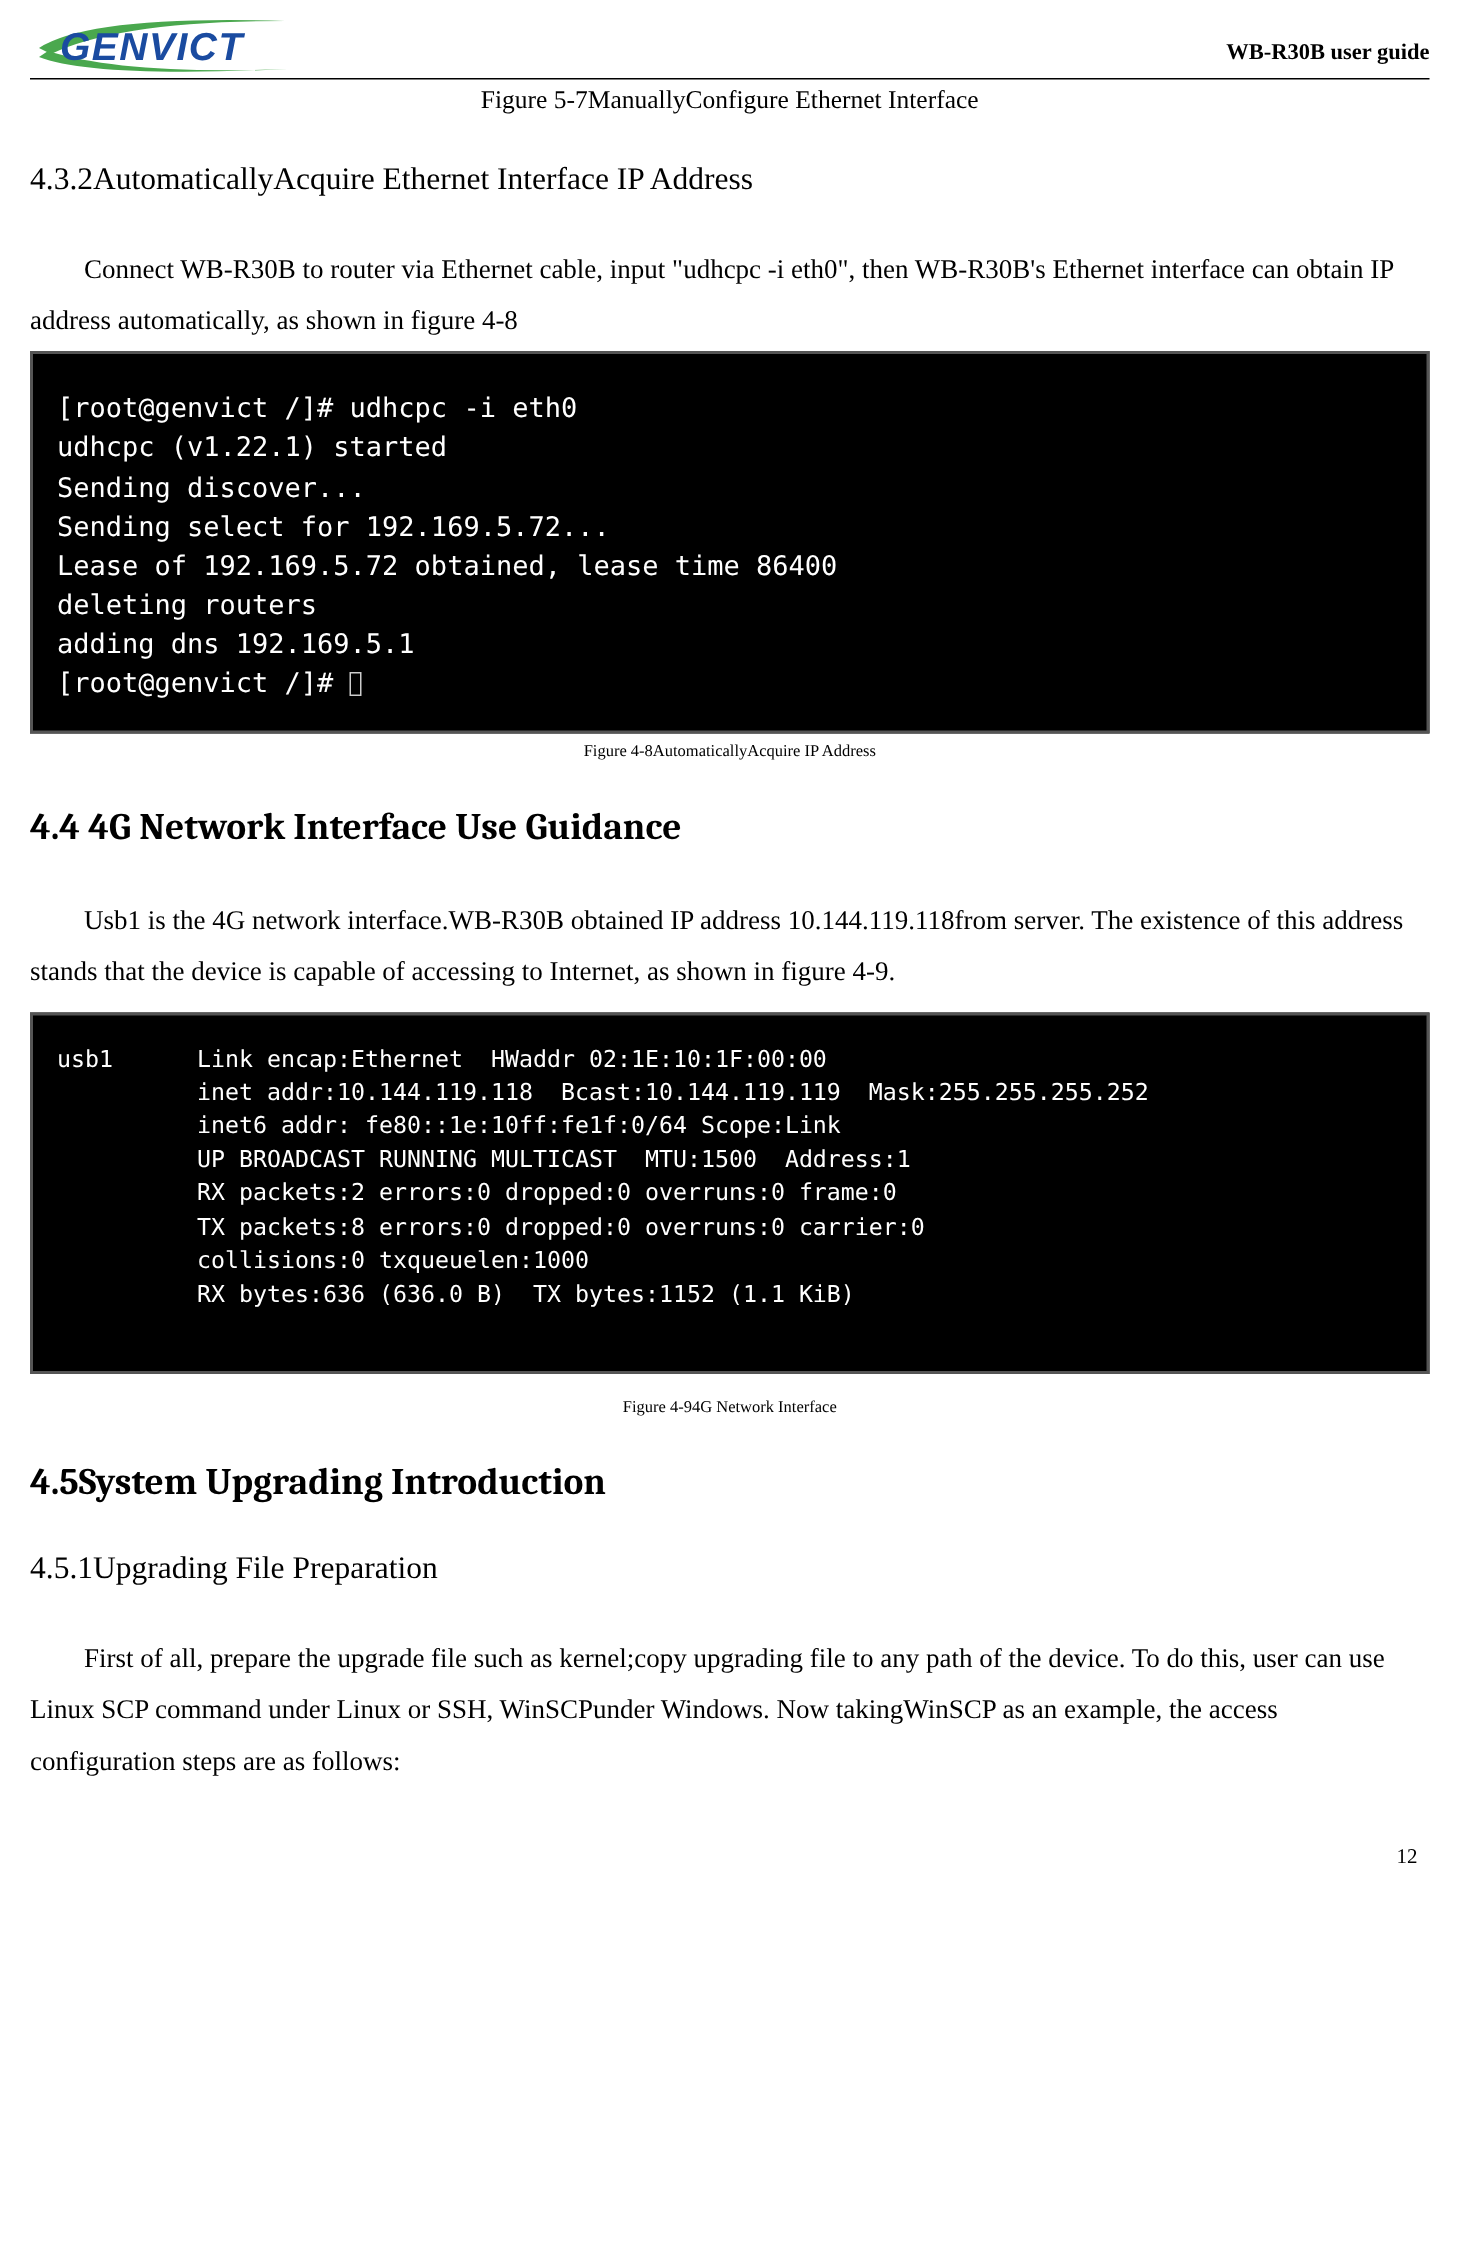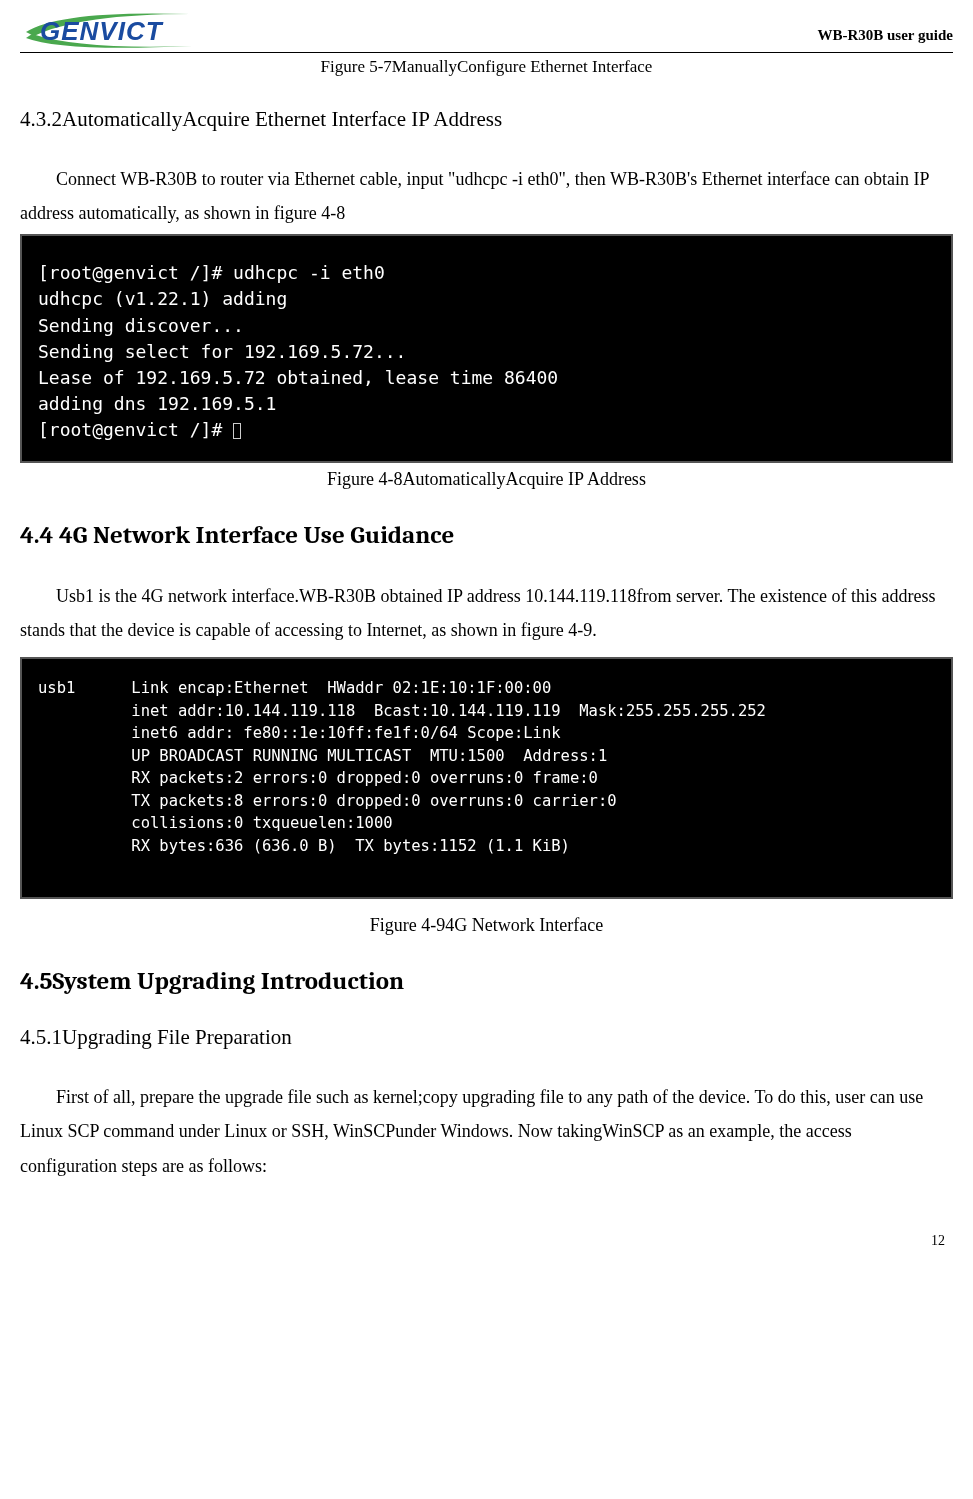--- a/index.html
+++ b/index.html
@@ -76,33 +76,33 @@
     }
     .terminal-pre {
       white-space: pre;
       font-size: 18px;
     }
     .terminal2 .terminal-pre {
       font-size: 15.5px;
     }
     .figcap {
       text-align: center;
-      font-size: 18px;
+      font-size: 11px;
       margin: 6px 0 30px 0;
     }
     h2.section {
       font-family: Cambria, "Times New Roman", serif;
       font-size: 25px;
       font-weight: bold;
       margin: 8px 0 30px 0;
     }
     .page-number {
       text-align: right;
       font-size: 14px;
-      margin-top: 50px;
+      margin-top: 40px;
       padding-right: 8px;
     }
     .cursor {
       display: inline-block;
       border: 1px solid #ccc;
       width: 8px;
       height: 16px;
       vertical-align: middle;
     }
   </style>
@@ -121,24 +121,25 @@
 </div>
 
 <div class="caption">Figure 5-7ManuallyConfigure Ethernet Interface</div>
 
 <h3 class="subsection">4.3.2AutomaticallyAcquire Ethernet Interface IP Address</h3>
 
 <p class="body-text indent">Connect WB-R30B to router via Ethernet cable, input "udhcpc -i eth0", then WB-R30B's Ethernet interface can obtain IP address automatically, as shown in figure 4-8</p>
 
 <div class="terminal">
   <div class="terminal-pre">[root@genvict /]# udhcpc -i eth0</div>
-  <div class="terminal-pre">udhcpc (v1.22.1) adding</div>
+  <div class="terminal-pre">udhcpc (v1.22.1) started</div>
   <div class="terminal-pre">Sending discover...</div>
   <div class="terminal-pre">Sending select for 192.169.5.72...</div>
   <div class="terminal-pre">Lease of 192.169.5.72 obtained, lease time 86400</div>
+  <div class="terminal-pre">deleting routers</div>
   <div class="terminal-pre">adding dns 192.169.5.1</div>
   <div class="terminal-pre"><span>[root@genvict /]# </span><span class="cursor"></span></div>
 </div>
 
 <div class="figcap">Figure 4-8AutomaticallyAcquire IP Address</div>
 
 <h2 class="section">4.4 4G Network Interface Use Guidance</h2>
 
 <p class="body-text indent">Usb1 is the 4G network interface.WB-R30B obtained IP address 10.144.119.118from server. The existence of this address stands that the device is capable of accessing to Internet, as shown in figure 4-9.</p>
 

